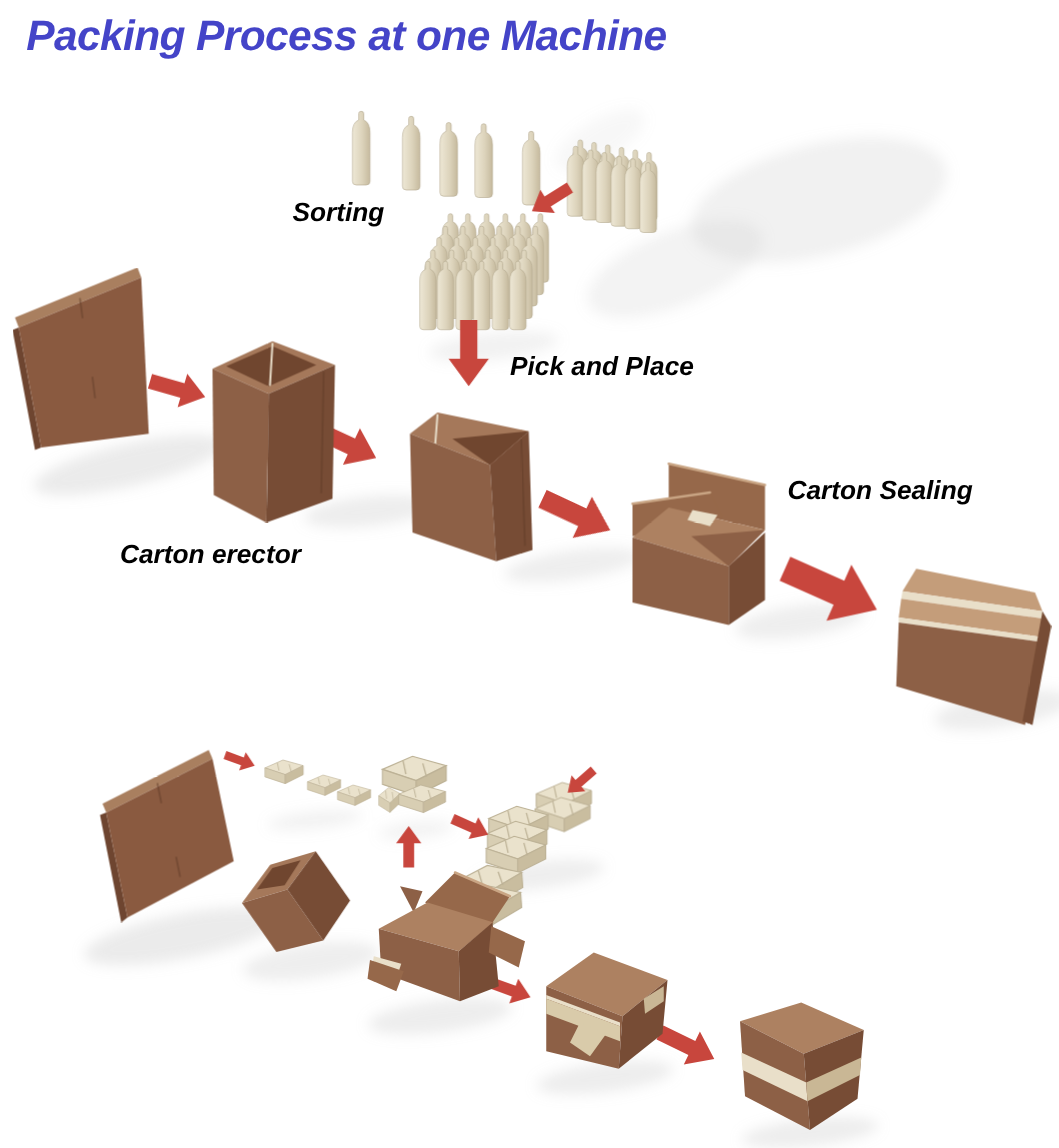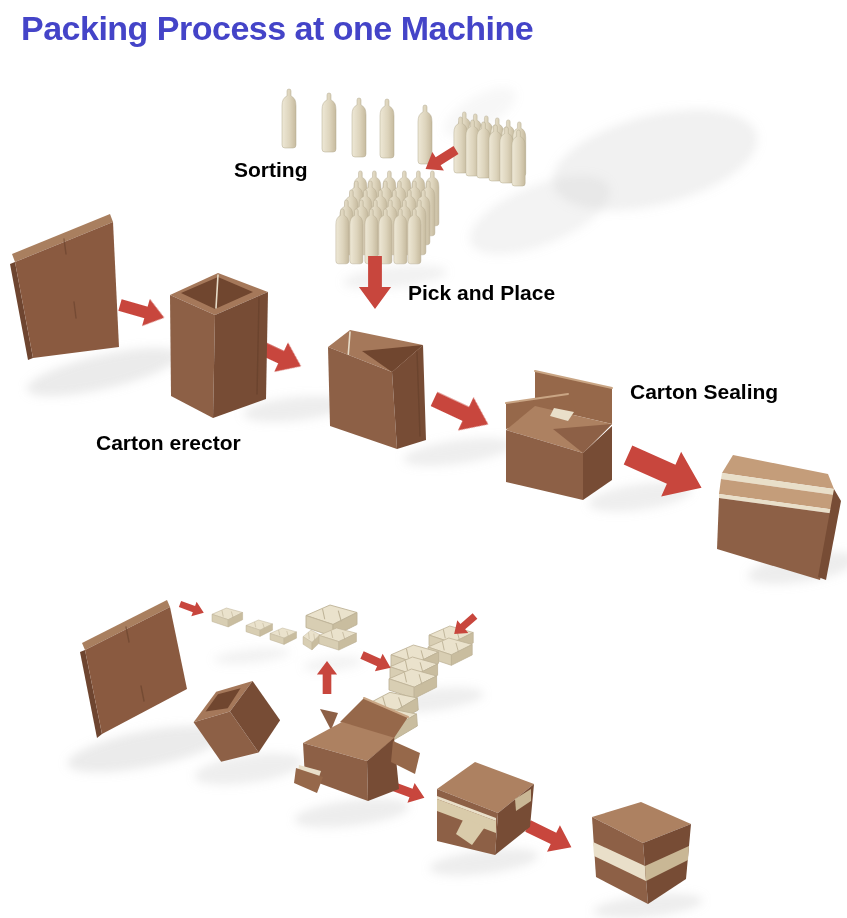--- a/index.html
+++ b/index.html
@@ -1,16 +1,16 @@
 <!DOCTYPE html>
 <html><head>
 <meta charset="utf-8">
 <style>
   html,body{margin:0;padding:0;background:#fff;}
-  .canvas{position:relative;width:847px;height:918px;background:#ffffff;overflow:hidden;}
+  .canvas{position:relative;width:847px;height:918px;background:#ffffff;overflow:hidden;font-style:italic;}
   svg{position:absolute;left:0;top:0;}
   .ttl{font-family:"Liberation Sans",sans-serif;font-weight:bold;font-size:34px;letter-spacing:-0.5px;}
   .lbl{font-family:"Liberation Sans",sans-serif;font-weight:bold;font-size:21px;}
   
   .f-cl{fill:#ad8161}           
   .f-cm{fill:#8d6046}           
   .f-cm2{fill:#96684a}          
   .f-cd{fill:#774c35}           
   .f-ci{fill:#a5785a}           
   .f-cid{fill:#70462f}          

